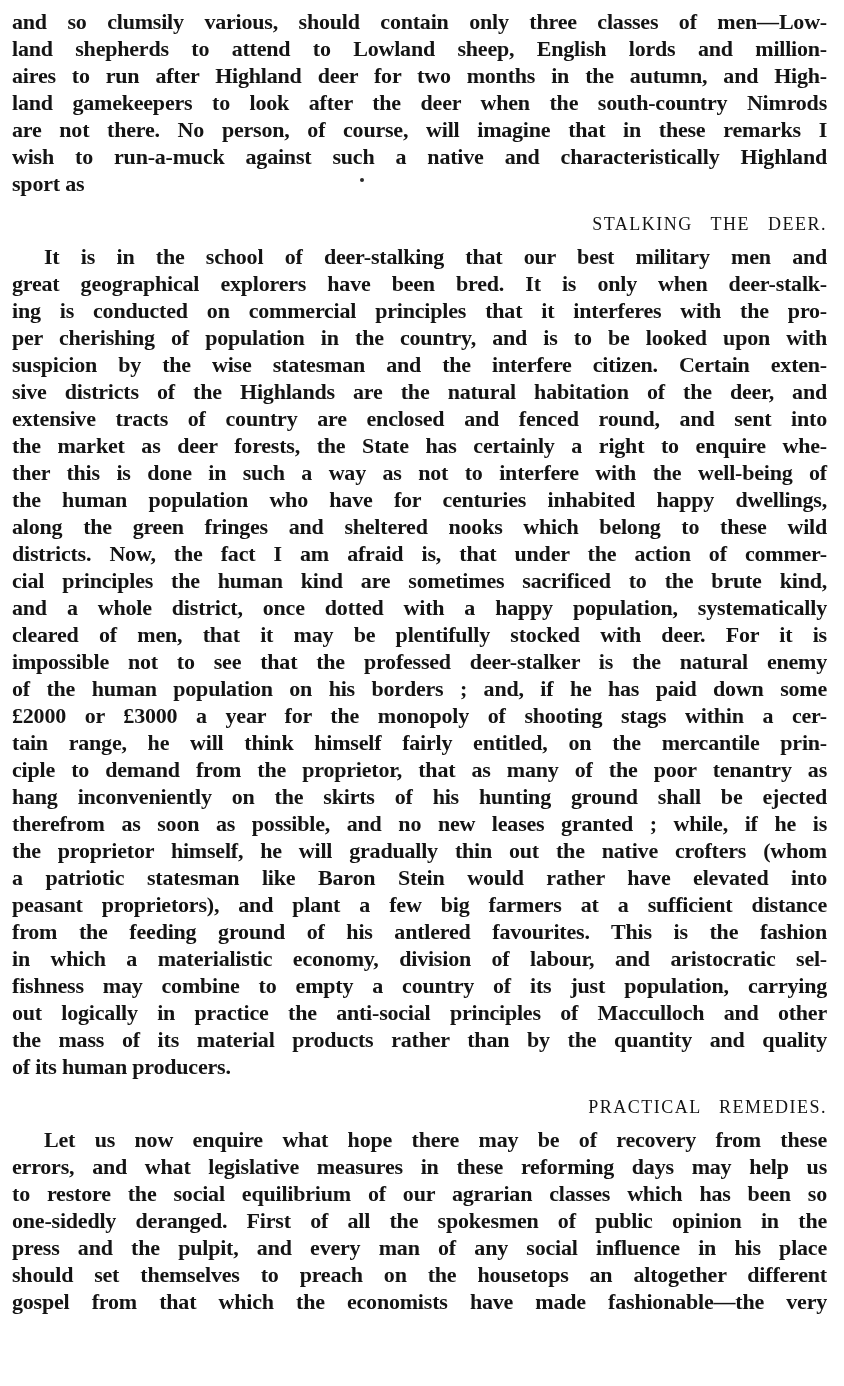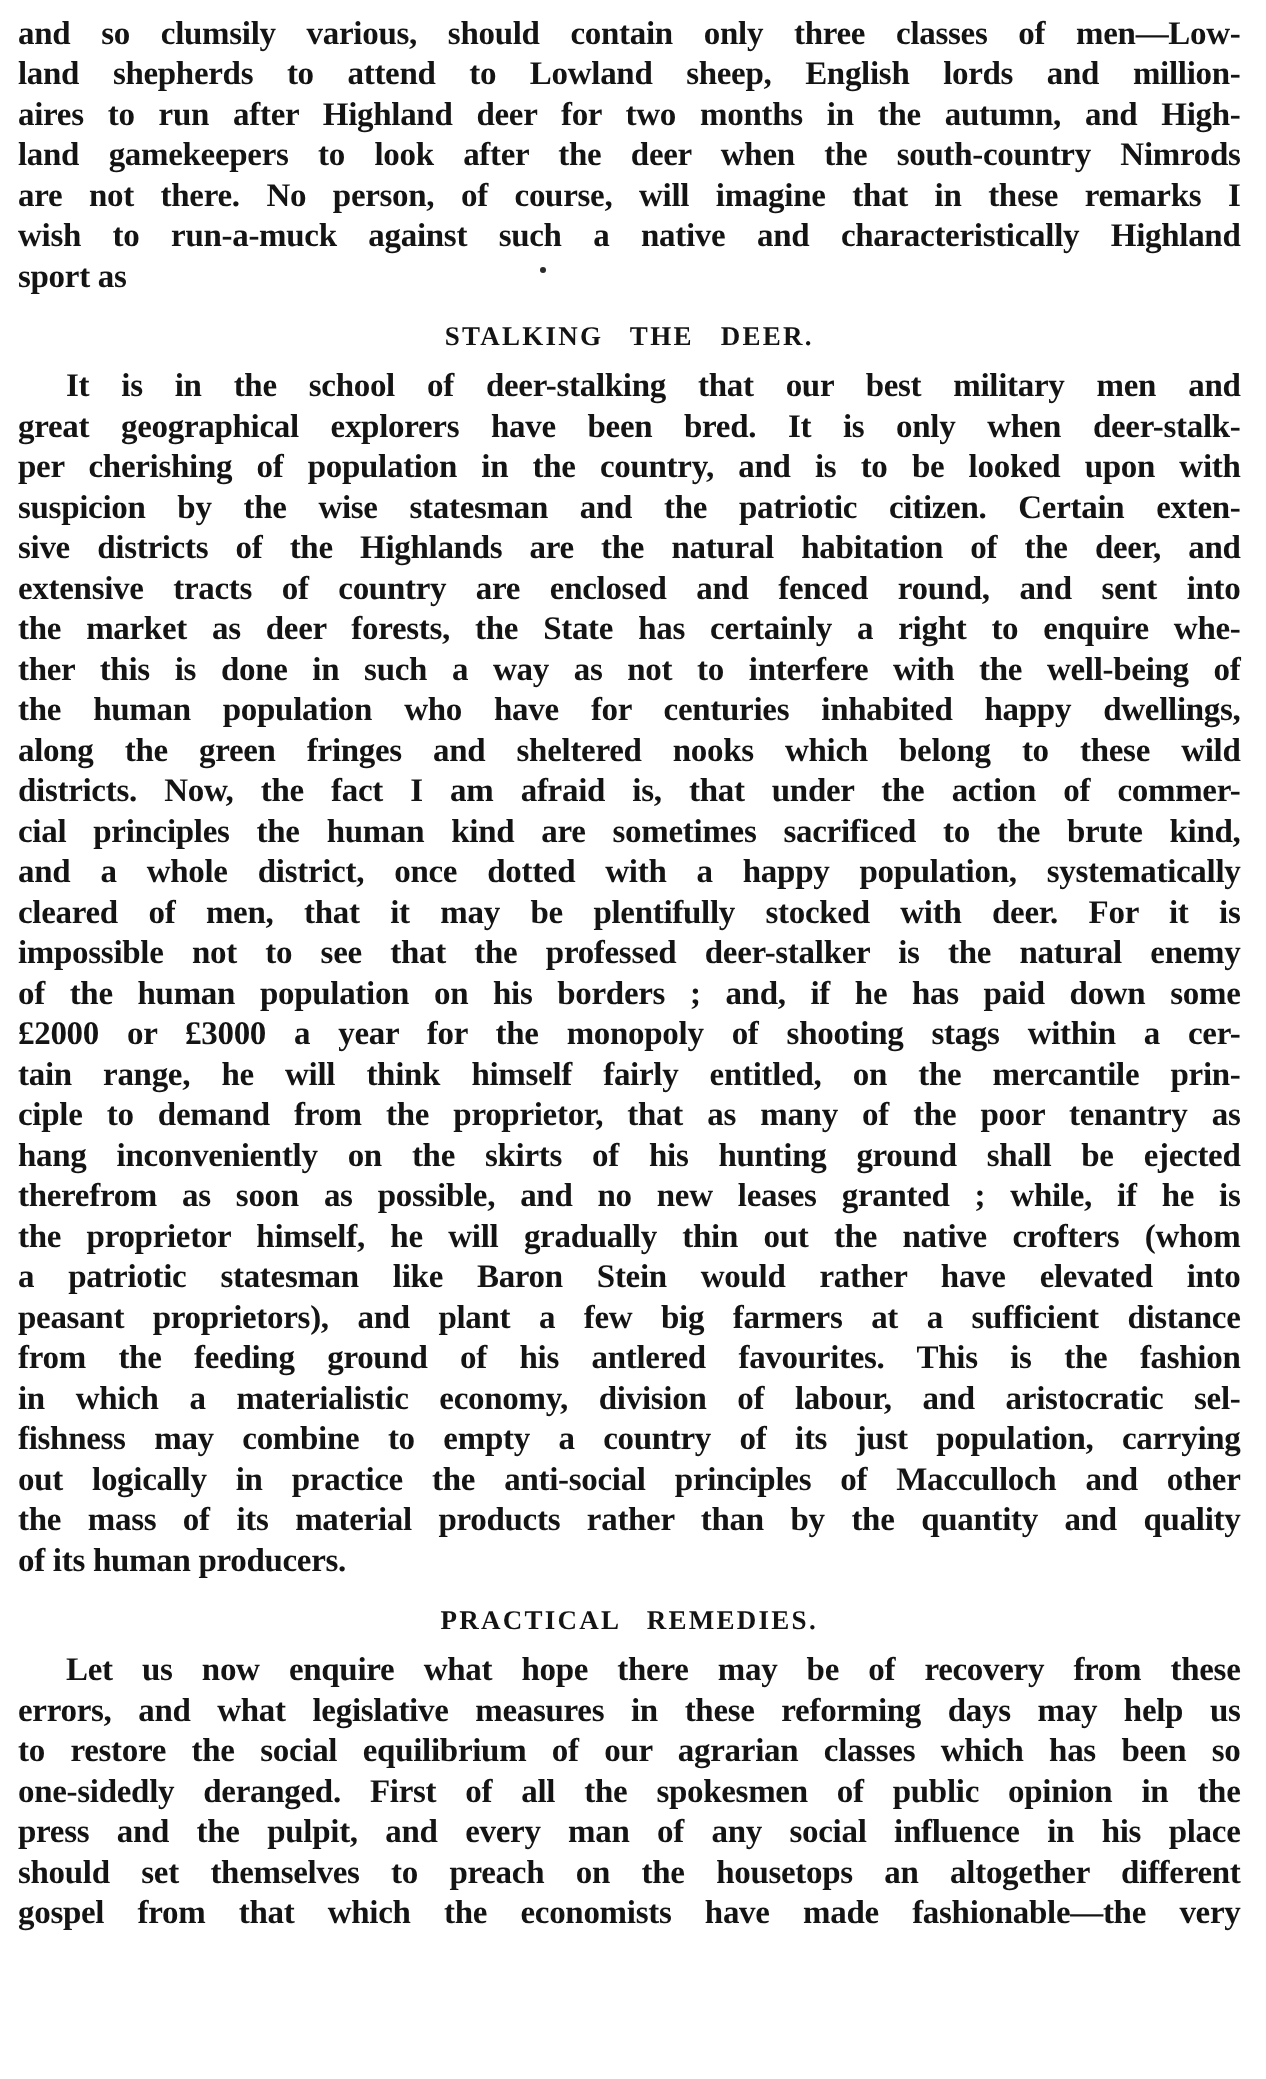--- a/index.html
+++ b/index.html
@@ -34,24 +34,24 @@
   }
   .line.lastline {
     text-align: center;
     text-align-last: left;
   }
   .line.indent { text-indent: 32px; }
   .heading {
     margin: 14px 0 5px 0;
     font-size: 18px;
     line-height: 27px;
-    text-align: center;
+    text-align: right;
     letter-spacing: 1.5px;
     word-spacing: 12px;
-    font-weight: 700;
+    font-weight: 400;
   }
   .ink-speck {
     position: absolute;
     left: 360px; top: 178px;
     width: 4px; height: 4px;
     border-radius: 50%;
     background: #2a2a2a;
   }
 </style>
 </head>
@@ -65,22 +65,23 @@
         <div class="line">aires to run after Highland deer for two months in the autumn, and High-</div>
         <div class="line">land gamekeepers to look after the deer when the south-country Nimrods</div>
         <div class="line">are not there.  No person, of course, will imagine that in these remarks I</div>
         <div class="line">wish to run-a-muck against such a native and characteristically Highland</div>
         <div class="line lastline">sport as</div>
       </div>
       <h2 class="heading">STALKING THE DEER.</h2>
       <div class="paragraph">
         <div class="line indent">It is in the school of deer-stalking that our best military men and</div>
         <div class="line">great geographical explorers have been bred.  It is only when deer-stalk-</div>
+        <div class="line">ing is conducted on commercial principles that it interferes with the pro-</div>
         <div class="line">per cherishing of population in the country, and is to be looked upon with</div>
-        <div class="line">suspicion by the wise statesman and the patriotic citizen.  Certain exten-</div>
+        <div class="line">suspicion by the wise statesman and the interfere citizen.  Certain exten-</div>
         <div class="line">sive districts of the Highlands are the natural habitation of the deer, and</div>
         <div class="line">extensive tracts of country are enclosed and fenced round, and sent into</div>
         <div class="line">the market as deer forests, the State has certainly a right to enquire whe-</div>
         <div class="line">ther this is done in such a way as not to interfere with the well-being of</div>
         <div class="line">the human population who have for centuries inhabited happy dwellings,</div>
         <div class="line">along the green fringes and sheltered nooks which belong to these wild</div>
         <div class="line">districts.  Now, the fact I am afraid is, that under the action of commer-</div>
         <div class="line">cial principles the human kind are sometimes sacrificed to the brute kind,</div>
         <div class="line">and a whole district, once dotted with a happy population, systematically</div>
         <div class="line">cleared of men, that it may be plentifully stocked with deer.  For it is</div>

